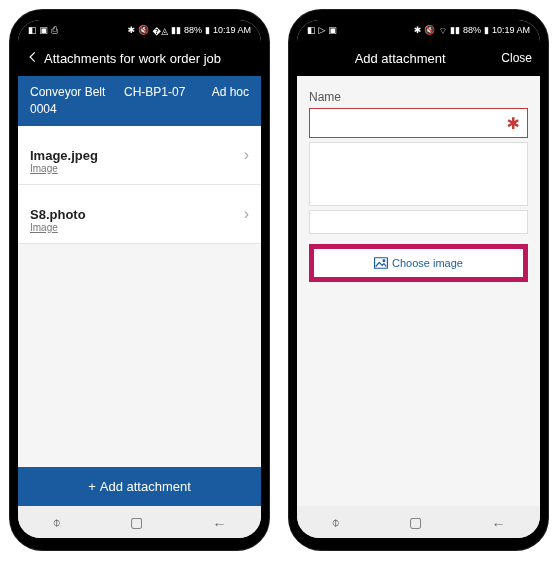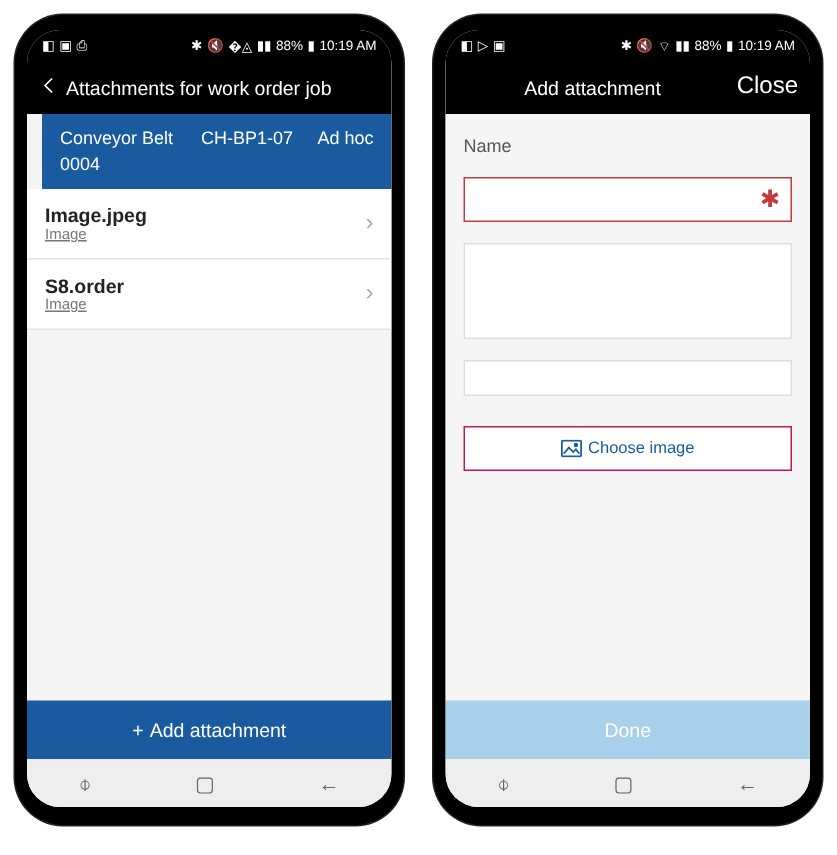--- a/index.html
+++ b/index.html
@@ -49,44 +49,43 @@
     background: #000;
     color: #fff;
     display: flex;
     align-items: center;
     padding: 0 8px;
     font-size: 13px;
   }
   .appbar .back svg { width: 14px; height: 14px; }
   .appbar .title { flex: 1; text-align: left; padding-left: 4px; white-space: nowrap; overflow: hidden; }
   .appbar .title.center { text-align: center; padding-left: 0; }
-  .appbar .close { font-size: 16px; padding-left: 6px; }
+  .appbar .close { font-size: 12px; padding-left: 6px; }
   .context {
     background: #1a5a9e;
     color: #fff;
     padding: 8px 12px;
     font-size: 12px;
     line-height: 1.4;
     display: flex;
     flex-wrap: wrap;
     gap: 4px 14px;
-    margin-left: 10px;
   }
   .list {
     background: #fff;
     flex: 0 0 auto;
   }
   .list-item {
     padding: 10px 12px;
     border-bottom: 1px solid #e5e5e5;
     display: flex;
     align-items: center;
     justify-content: space-between;
   }
-  .list-item .texts { display: flex; flex-direction: column; }
+  .list-item .texts { display: flex; flex-direction: column; margin-top: 12px; }
   .list-item .primary { font-size: 13px; font-weight: 600; color: #222; }
   .list-item .secondary { font-size: 10px; color: #777; text-decoration: underline; }
   .list-item .chevron { color: #aaa; }
   .flex-fill { flex: 1; background: #f5f5f5; }
   .bottom-btn {
     background: #1a5a9e;
     color: #fff;
     text-align: center;
     padding: 12px;
     font-size: 13px;
@@ -108,21 +107,21 @@
     color: #666;
   }
   .navbar span { font-size: 14px; }
   
   .form {
     background: #f5f5f5;
     padding: 8px 12px 0 12px;
     flex: 1;
     display: flex;
     flex-direction: column;
-    gap: 14px;
+    gap: 4px;
   }
   .form-label { font-size: 12px; color: #555; margin-top: 6px; }
   .form-input {
     background: #fff;
     border: 1px solid #ddd;
     height: 30px;
     padding: 0 8px;
     font-size: 12px;
     width: 100%;
     position: relative;
@@ -152,21 +151,21 @@
     height: 24px;
     width: 100%;
   }
   .btn-row {
     display: flex;
     gap: 10px;
     margin-top: 6px;
   }
   .outline-btn {
     flex: 1;
-    border: 1px solid #be185d;
+    border: 5px solid #be185d;
     color: #1a5a9e;
     background: #fff;
     padding: 8px 4px;
     font-size: 11px;
     display: flex;
     align-items: center;
     justify-content: center;
     gap: 4px;
   }
   .icon-svg { width: 14px; height: 12px; }
@@ -208,21 +207,21 @@
     <div class="list">
       <div class="list-item">
         <div class="texts">
           <span class="primary">Image.jpeg</span>
           <span class="secondary">Image</span>
         </div>
         <span class="chevron">›</span>
       </div>
       <div class="list-item">
         <div class="texts">
-          <span class="primary">S8.order</span>
+          <span class="primary">S8.photo</span>
           <span class="secondary">Image</span>
         </div>
         <span class="chevron">›</span>
       </div>
     </div>
     <div class="flex-fill"></div>
     <div class="bottom-btn">
       <span>+</span>
       <span>Add attachment</span>
     </div>
@@ -269,22 +268,19 @@
           <svg class="icon-svg" viewBox="0 0 24 20" fill="none" stroke="#1a5a9e" stroke-width="2">
             <rect x="1" y="1" width="22" height="18" rx="1"></rect>
             <path d="M3 16 L9 9 L14 14 L17 11 L21 16"></path>
             <circle cx="17" cy="6" r="1.5" fill="#1a5a9e"></circle>
           </svg>
           <span>Choose image</span>
         </div>
       </div>
       <div style="flex:1"></div>
     </div>
-    <div class="bottom-btn disabled">
-      <span>Done</span>
-    </div>
     <div class="navbar">
       <span>⌽</span>
       <span>▢</span>
       <span>←</span>
     </div>
   </div>
 </div>
 
 </body></html>

